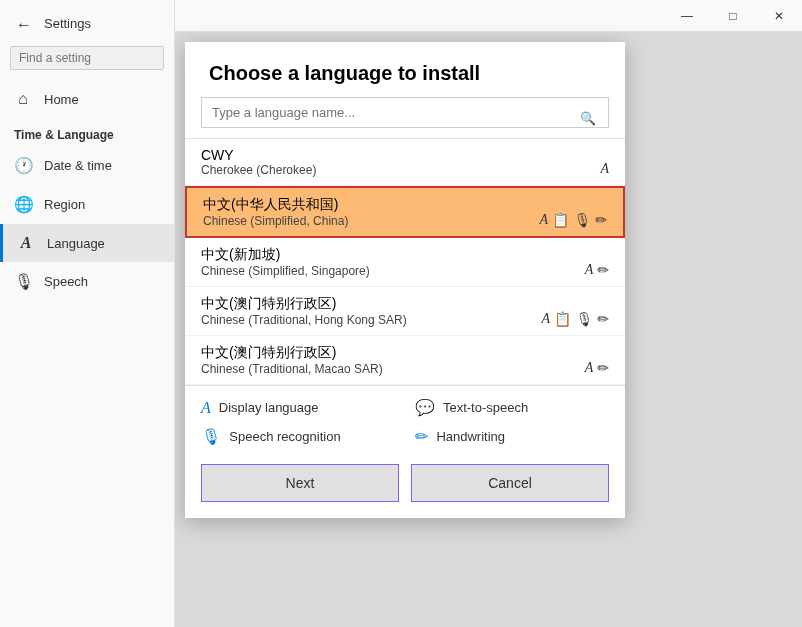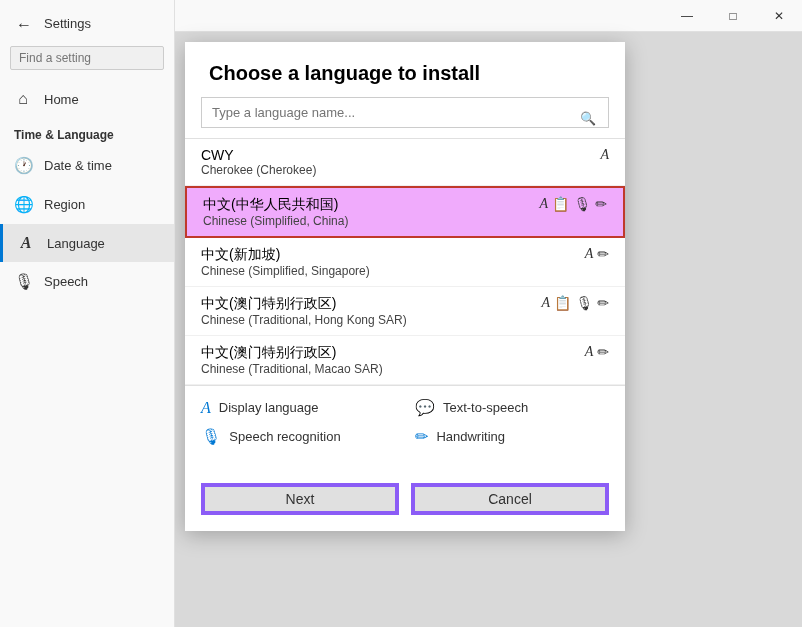--- a/index.html
+++ b/index.html
@@ -166,28 +166,28 @@
     
     .lang-list {
       overflow-y: auto;
       max-height: 310px;
       border-top: 1px solid #e0e0e0;
     }
 
     .lang-item {
       padding: 8px 16px;
       display: flex;
-      align-items: flex-start;
+      align-items: flex-end;
       justify-content: space-between;
       cursor: pointer;
       border-bottom: 1px solid #f0f0f0;
     }
 
     .lang-item.selected {
-      background: #f0abfc;
+      background: #fdba74;
       border: 2px solid #c0392b;
     }
 
     .lang-info {}
 
     .lang-code {
       font-size: 14px;
       font-weight: 500;
       color: #000;
     }
@@ -232,27 +232,26 @@
 
     
     .dialog-buttons {
       display: flex;
       gap: 12px;
       padding: 10px 16px 16px 16px;
     }
 
     .btn {
       flex: 1;
-      padding: 4px;
+      padding: 10px;
       font-size: 14px;
-      border: 4px solid #8b5cf6;
+      border: 1px solid #8b5cf6;
       background: #e0e0e0;
       cursor: pointer;
       color: #333;
-      margin-top: 19px;
     }
 
     
     .bg-content {
       position: absolute;
       top: 32px;
       left: 0;
       right: 0;
       bottom: 0;
       padding: 20px 24px;

